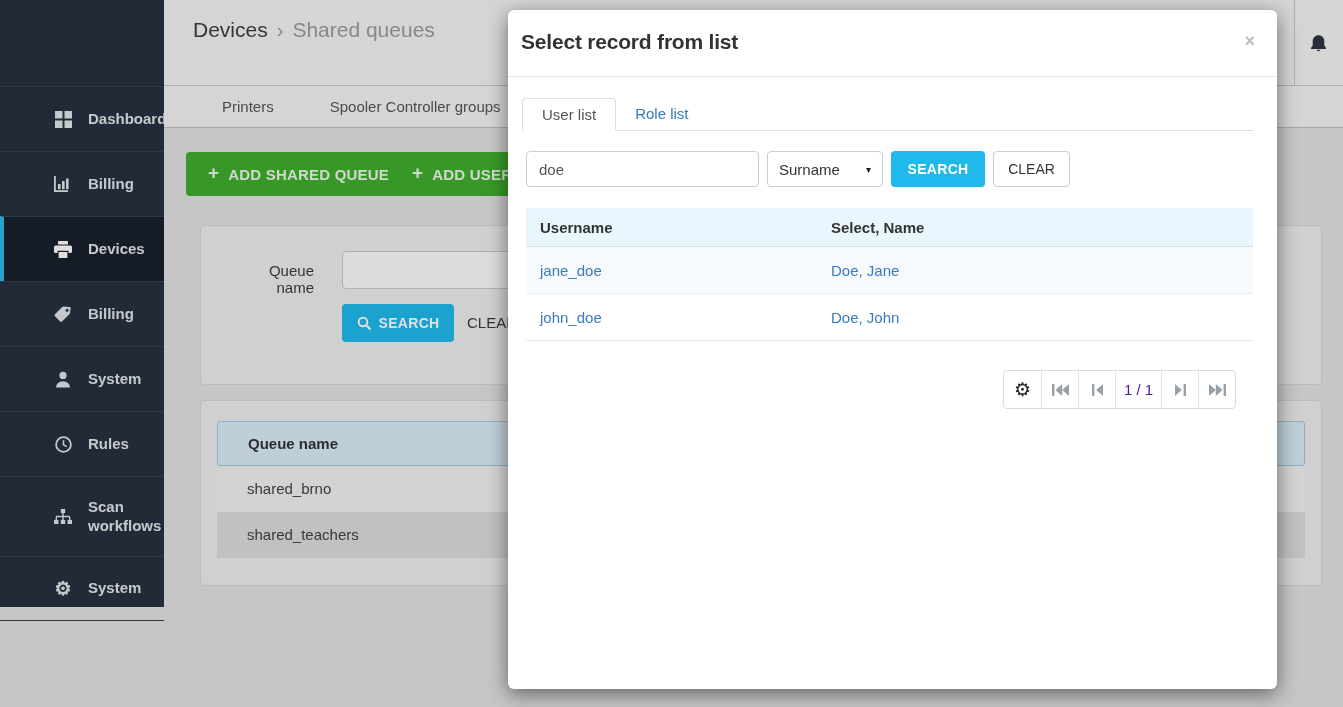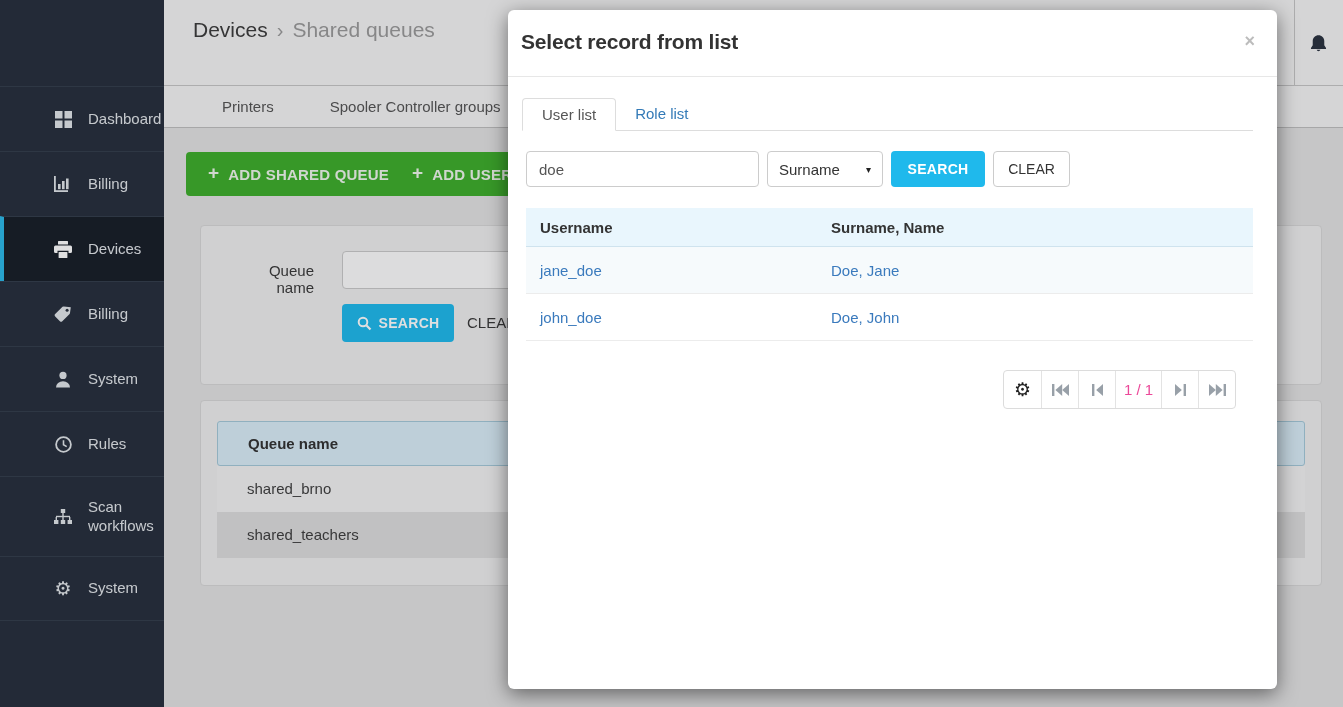--- a/index.html
+++ b/index.html
@@ -6,22 +6,22 @@
   html,body { width:1343px; height:707px; }
   body {
     position: relative;
     overflow: hidden;
     font-family: "Liberation Sans", sans-serif;
     background: #e3e3e3;
     -webkit-font-smoothing: antialiased;
   }
   
   .sidebar {
-    position:absolute; left:0; top:0; width:164px; height:707px;
-    background:#28303d; z-index:1;
+    position:absolute; left:0; top:0; width:164px; height:607px;
+    background:#28303d; z-index:1;font-weight:bold;
   }
   .side-nav { position:absolute; top:86px; left:0; right:0; }
   .side-item {
     position:relative; display:flex; align-items:center;
     height:65px; border-top:1px solid #343e4c;
     padding-left:88px; color:#e2e6ea; font-size:15px; cursor:pointer;
   }
   .side-item:last-child { border-bottom:1px solid #343e4c; }
   .side-item.tall { height:80px; }
   .side-item .icn {
@@ -129,21 +129,21 @@
   .mt-row a { color:#3a7abd; text-decoration:none; cursor:pointer; }
   .modal-pagination { display:flex; justify-content:flex-end; margin:29px 41px 0 0; }
   .pgroup { display:inline-flex; border:1px solid #dcdcdc; border-radius:4px;
     background:#fff; overflow:hidden; }
   .pbtn { width:37px; height:37px; display:flex; align-items:center; justify-content:center;
     border-left:1px solid #e3e3e3; cursor:pointer; }
   .pbtn:first-child { border-left:none; }
   .pbtn svg { display:block; }
   .pgear { font-size:19px; color:#222; line-height:1; }
   .ppage { width:46px; height:37px; display:flex; align-items:center; justify-content:center;
-    color:#ec4899; font-size:15px; border-left:1px solid #e3e3e3; }
+    color:#4c1d95; font-size:15px; border-left:1px solid #e3e3e3; }
   .pag-ic { fill:#98a0a8; }
 </style>
 </head>
 <body>
 
 <div class="sidebar">
   <div class="side-nav">
 
     <div class="side-item">
       <span class="icn">
@@ -319,21 +319,21 @@
       <span>Surname</span>
       <span class="caret">▾</span>
     </div>
     <button class="btn-cyan msearch-btn">SEARCH</button>
     <button class="btn-white">CLEAR</button>
   </div>
 
   <div class="modal-table">
     <div class="mt-header">
       <div class="mt-col1">Username</div>
-      <div class="mt-col2">Surname, Name</div>
+      <div class="mt-col2">Select, Name</div>
     </div>
     <div class="mt-row r0">
       <div class="mt-col1"><a>jane_doe</a></div>
       <div class="mt-col2"><a>Doe, Jane</a></div>
     </div>
     <div class="mt-row">
       <div class="mt-col1"><a>john_doe</a></div>
       <div class="mt-col2"><a>Doe, John</a></div>
     </div>
   </div>

